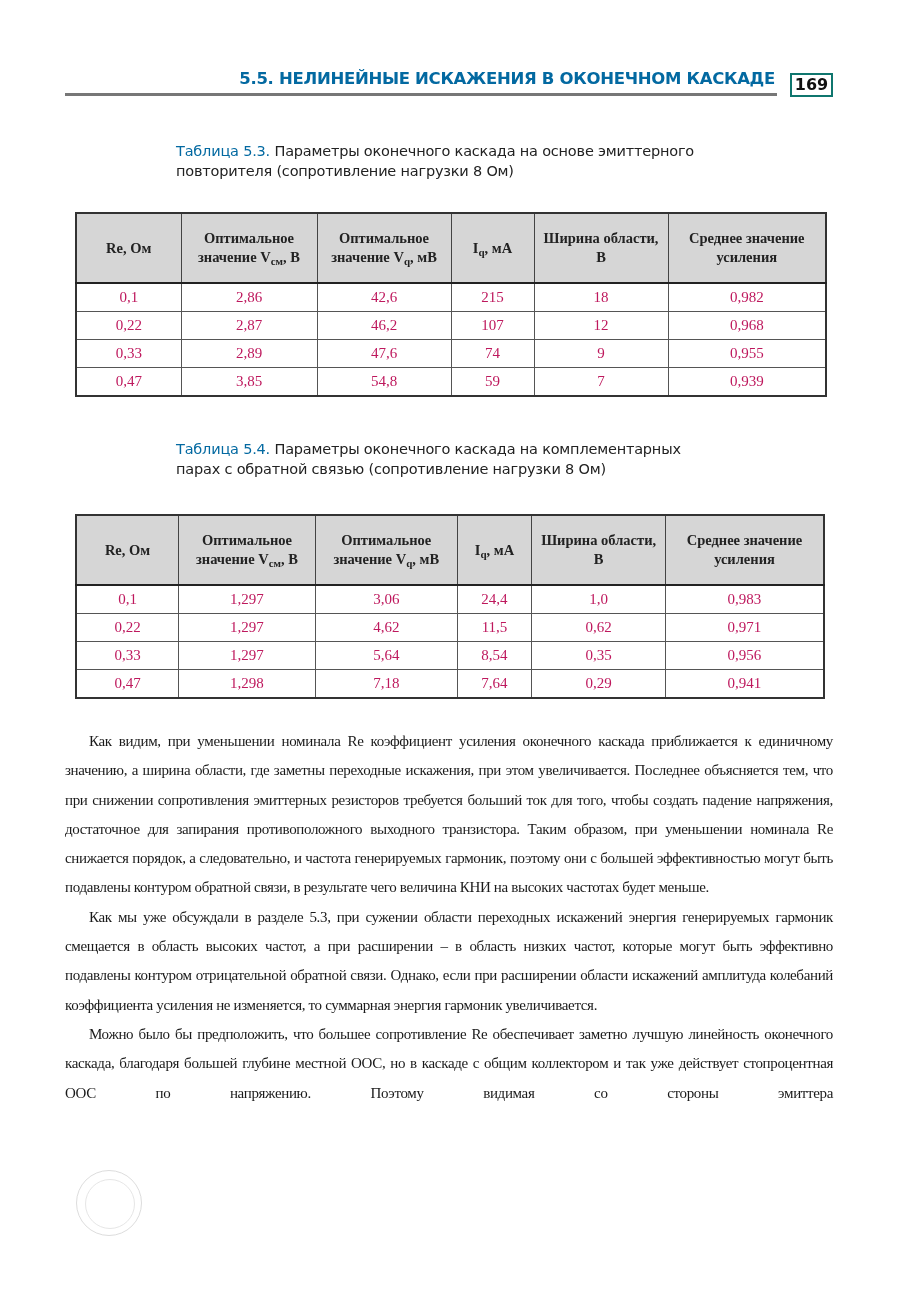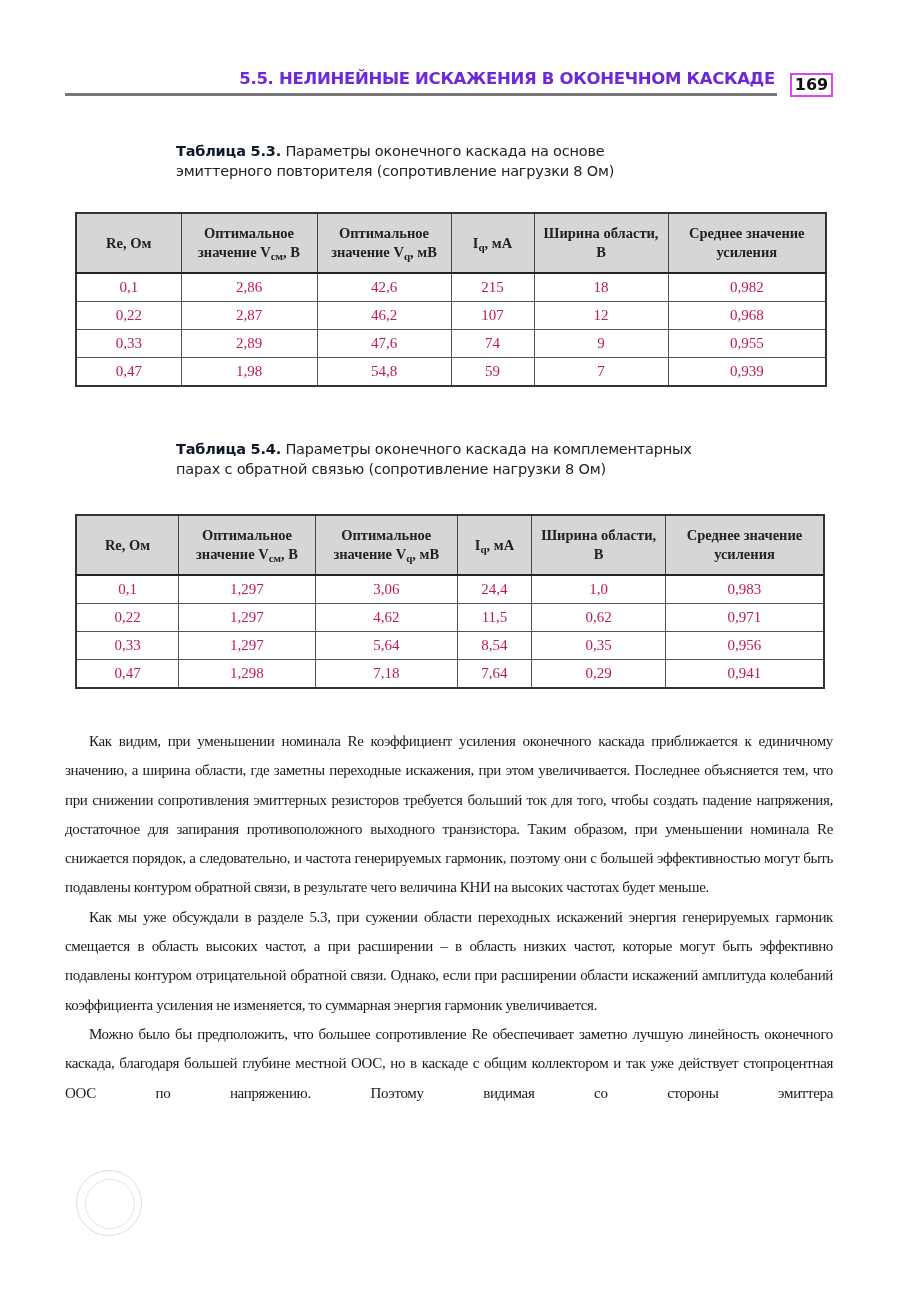--- a/index.html
+++ b/index.html
@@ -25,51 +25,51 @@
       box-sizing: border-box;
     }
     .running-head .title {
       position: absolute;
       right: 2px;
       top: 3px;
       font-family: "DejaVu Sans", "Liberation Sans", sans-serif;
       font-weight: bold;
       font-size: 16.5px;
       letter-spacing: -0.3px;
-      color: #6d28d9;
+      color: #0369a1;
       white-space: nowrap;
     }
     .page-number {
       position: absolute;
       left: 790px;
       top: 73px;
       width: 43px;
       height: 24px;
-      border: 2px solid #d946ef;
+      border: 2px solid #0f766e;
       box-sizing: border-box;
       font-family: "DejaVu Sans", "Liberation Sans", sans-serif;
       font-weight: bold;
       font-size: 16px;
       line-height: 20px;
       text-align: center;
       color: #111111;
     }
     .caption {
       position: absolute;
       left: 176px;
       width: 520px;
       font-family: "DejaVu Sans", "Liberation Sans", sans-serif;
       font-size: 14.5px;
       line-height: 20px;
       color: #222222;
       letter-spacing: -0.2px;
     }
     .caption .label {
-      font-weight: bold;
-      color: #0f172a;
+      font-weight: normal;
+      color: #0369a1;
     }
     .caption .text {
       font-weight: normal;
     }
     table.data {
       position: absolute;
       border-collapse: collapse;
       font-family: "Liberation Serif", "DejaVu Serif", serif;
       color: #1a1a1a;
     }
@@ -88,21 +88,21 @@
     table.data td {
       font-size: 15px;
       text-align: center;
       vertical-align: middle;
       border: 1px solid #555555;
       padding: 0;
       height: 27px;
       color: #be185d;
     }
     table.data tr.head {
-      height: 60px;
+      height: 70px;
     }
     table.data {
       border: 2px solid #333333;
     }
     sub {
       font-size: 11px;
       vertical-align: -3px;
       line-height: 0;
     }
     .body-text {
@@ -191,21 +191,21 @@
   <tr>
     <td>0,33</td>
     <td>2,89</td>
     <td>47,6</td>
     <td>74</td>
     <td>9</td>
     <td>0,955</td>
   </tr>
   <tr>
     <td>0,47</td>
-    <td>1,98</td>
+    <td>3,85</td>
     <td>54,8</td>
     <td>59</td>
     <td>7</td>
     <td>0,939</td>
   </tr>
 </tbody>
   </table>
 
 <div class="caption" style="top:439px;">
   <span class="label">Таблица 5.4.</span><span class="text"> Параметры оконечного каскада на комплементарных парах с обратной связью (сопротивление нагрузки 8 Ом)</span>

